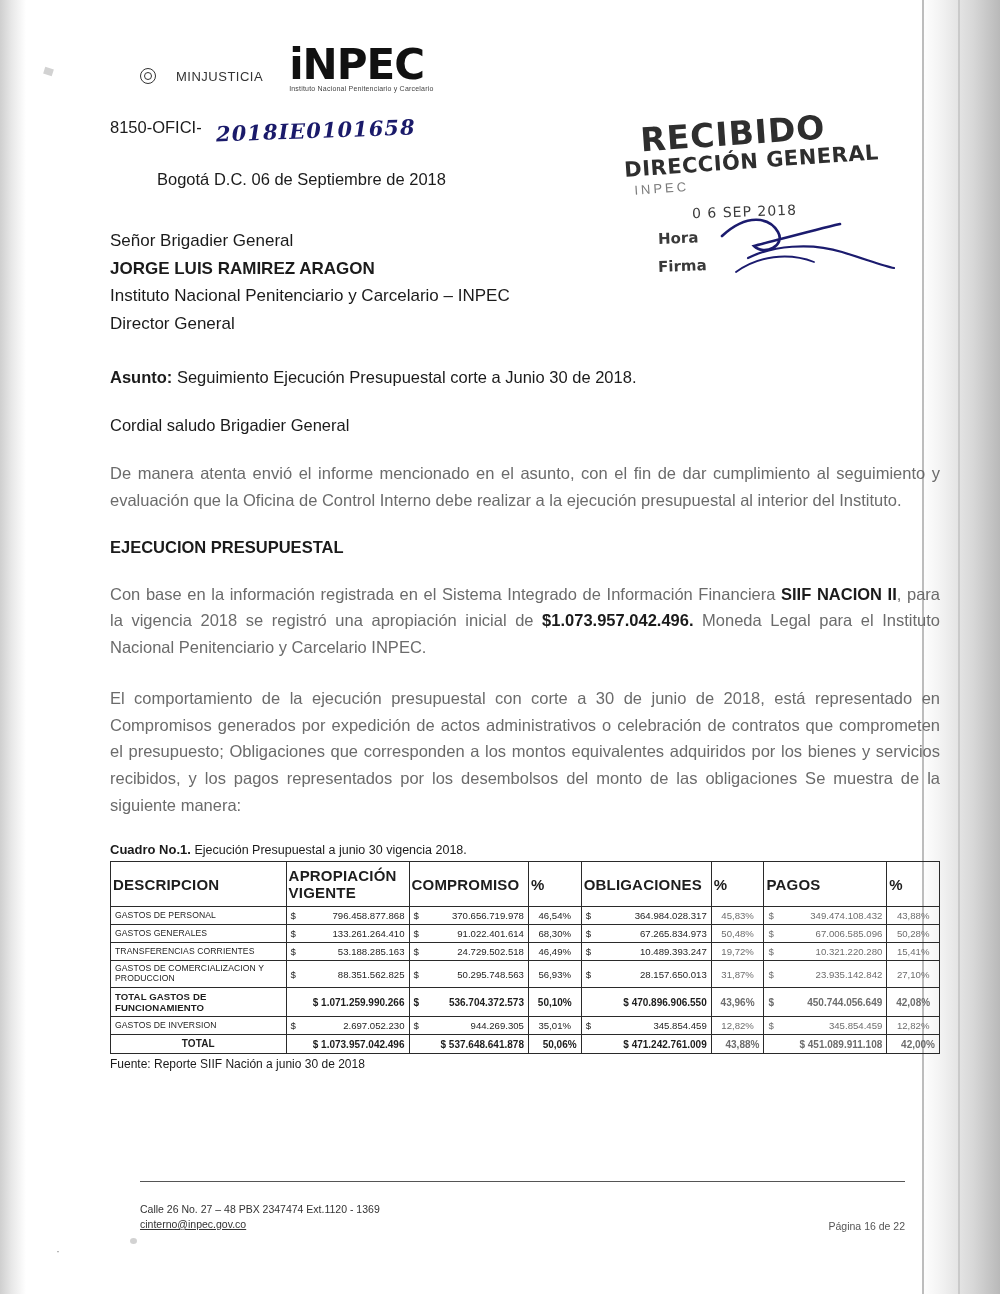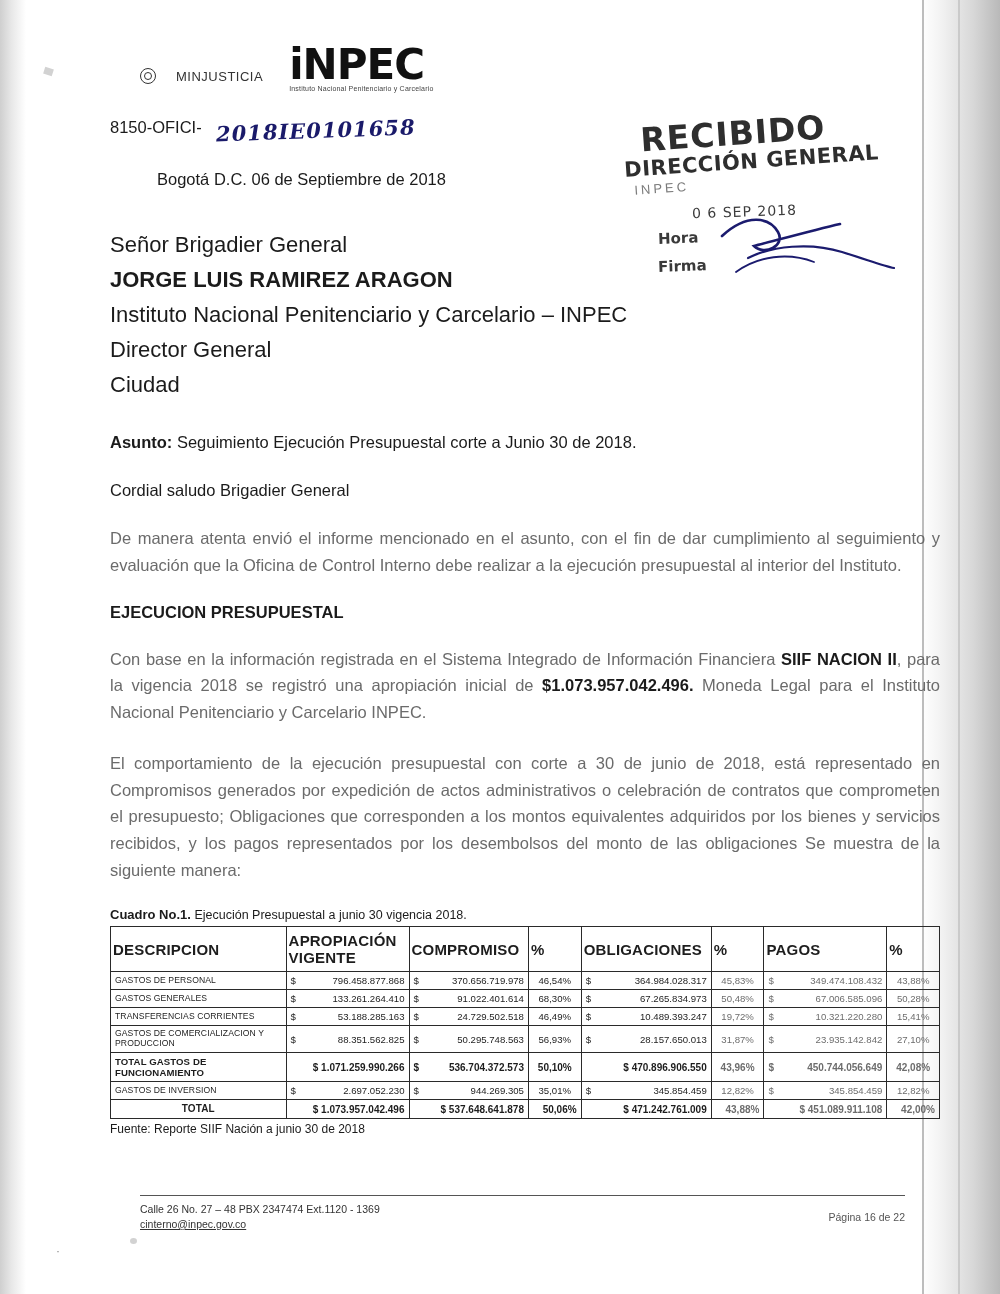--- a/index.html
+++ b/index.html
@@ -120,21 +120,21 @@
   }
 
   .line {
     font-size: 16.5px;
     line-height: 1.52;
     margin-bottom: 3px;
   }
   .gap-lg { margin-bottom: 36px; margin-left: 47px; }
   .gap-md { margin-bottom: 22px; }
 
-  .addr { margin-bottom: 2px; font-size: 22px; line-height: 1.5; }
+  .addr { margin-bottom: 2px; font-size: 17px; line-height: 1.5; }
   .addr.bold { font-weight: bold; }
 
   .asunto { font-size: 16.5px; margin-bottom: 26px; }
   .asunto b { font-weight: bold; }
 
   .para {
     font-size: 16.5px;
     line-height: 1.62;
     text-align: justify;
     margin-bottom: 24px;
@@ -260,24 +260,24 @@
     margin-top: 3px;
   }
 
   
   .footer {
     position: absolute;
     left: 140px;
     right: 95px;
     bottom: 62px;
     border-top: 1px solid #555;
-    padding-top: 6px;
+    padding-top: 20px;
     display: flex;
     justify-content: space-between;
-    align-items: center;
+    align-items: flex-end;
     font-size: 10.5px;
     color: #333;
   }
   .footer .addr2 { line-height: 1.45; }
   .footer .mail { text-decoration: underline; color: #333; }
   .footer .pagina { color: #555; font-size: 10.5px; }
   .dot {
     position: absolute;
     left: 56px;
     bottom: 36px;
@@ -334,21 +334,20 @@
       <span class="handwritten">2018IE0101658</span>
     </div>
 
     <div class="line gap-lg">Bogotá D.C. 06 de Septiembre  de 2018</div>
 
     <div>
       <div class="addr">Señor Brigadier General</div>
       <div class="addr bold">JORGE LUIS RAMIREZ ARAGON</div>
       <div class="addr">Instituto Nacional Penitenciario y Carcelario – INPEC</div>
       <div class="addr">Director General</div>
-      <div class="addr">Ciudad</div>
     </div>
 
     <div style="height:30px"></div>
 
     <div class="asunto">
       <b>Asunto:</b><span> Seguimiento Ejecución Presupuestal corte a Junio 30 de 2018.</span>
     </div>
 
     <div class="line gap-md">Cordial saludo Brigadier General</div>
 

